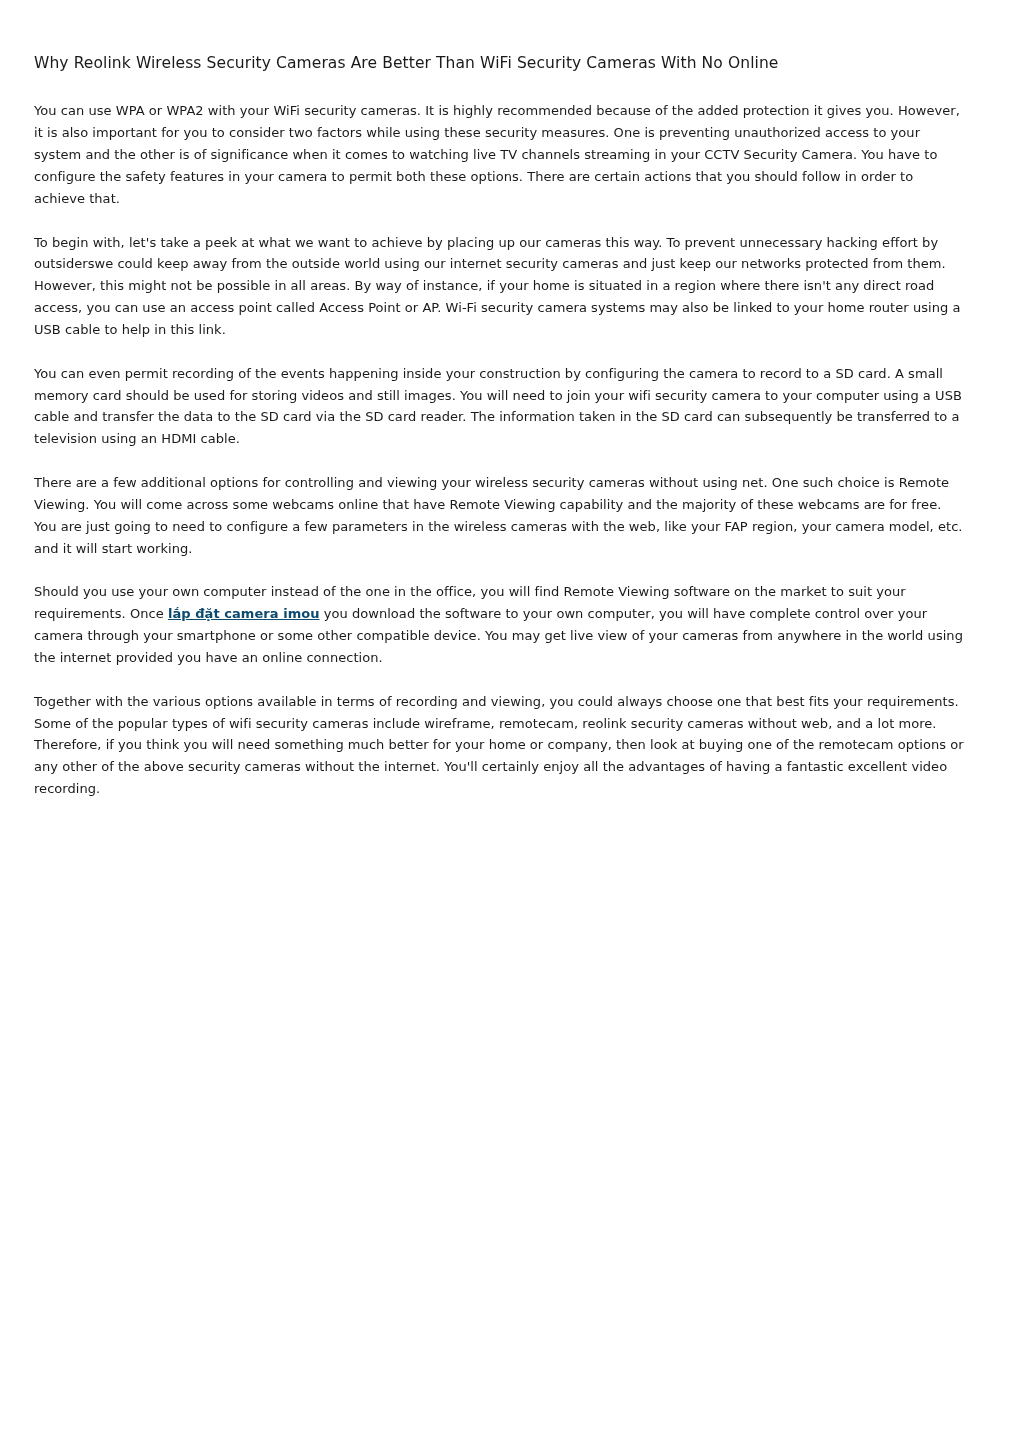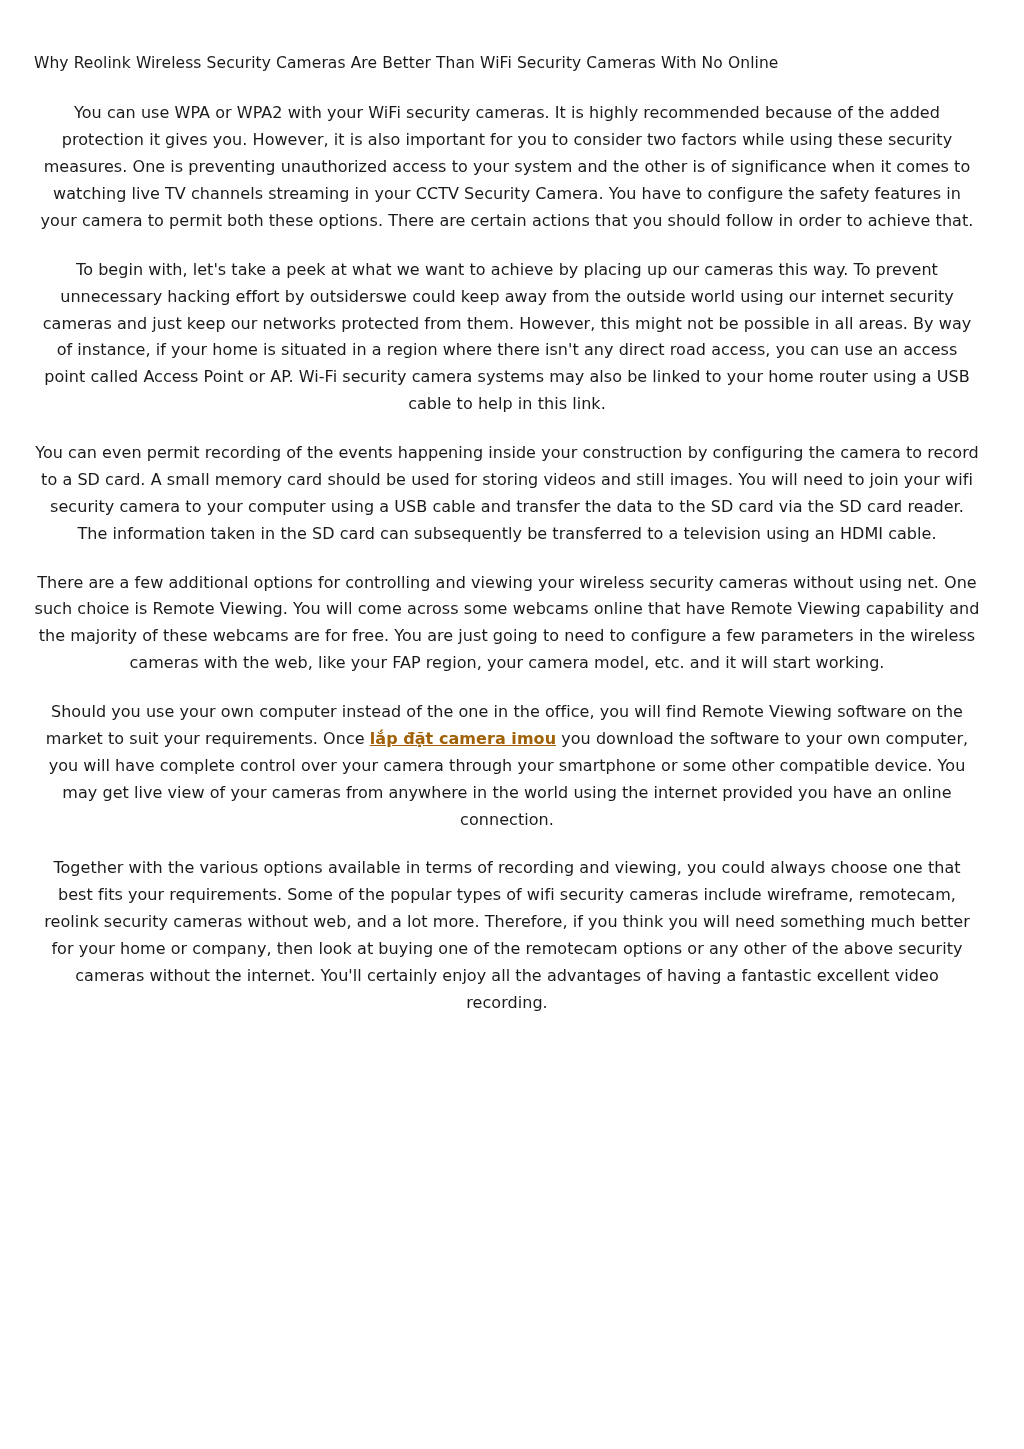--- a/index.html
+++ b/index.html
@@ -11,43 +11,43 @@
     width: 1024px;
     height: 1449px;
     font-family: "DejaVu Sans", "Liberation Sans", sans-serif;
     color: #1a1a1a;
     overflow: hidden;
   }
   .page {
     box-sizing: border-box;
     width: 1024px;
     height: 1449px;
-    padding: 52px 44px 0 34px;
+    padding: 52px 57px 0 34px;
     background: #ffffff;
   }
   .doc-title {
     font-size: 15.5px;
     line-height: 1.45;
     color: #1a1a1a;
     margin: 0 0 26px 0;
     letter-spacing: 0.1px;
   }
   p.para {
-    font-size: 16px;
+    font-size: 13px;
     line-height: 1.68;
     color: #1a1a1a;
     margin: 0 0 22px 0;
-    text-align: center;
+    text-align: left;
     letter-spacing: 0.05px;
   }
   p.para:last-child {
     margin-bottom: 16px;
   }
   a.inline-link {
-    color: #a16207;
+    color: #0c4a6e;
     font-weight: bold;
   }
 </style>
 </head>
 <body>
 
 <div class="page">
 
   <div class="doc-title">Why Reolink Wireless Security Cameras Are Better Than WiFi Security Cameras With No Online</div>
 

